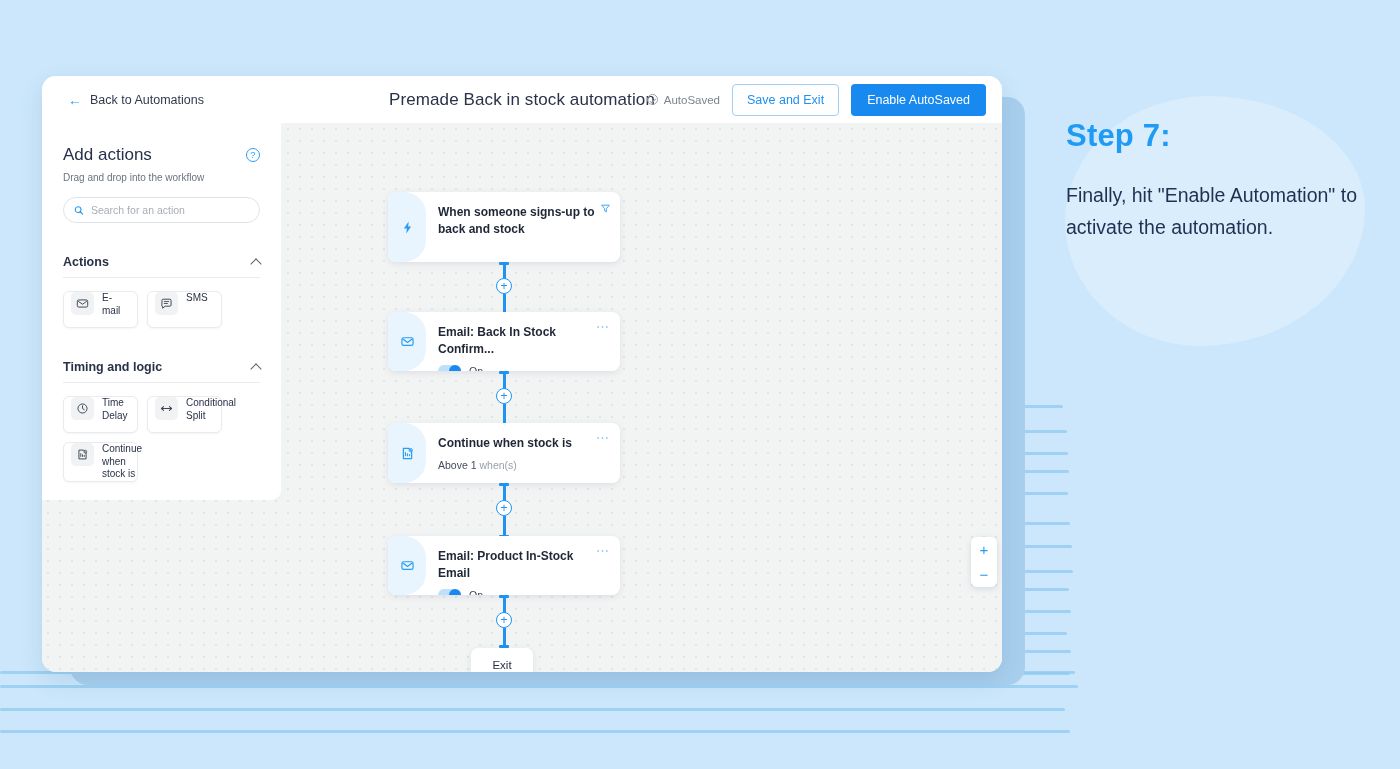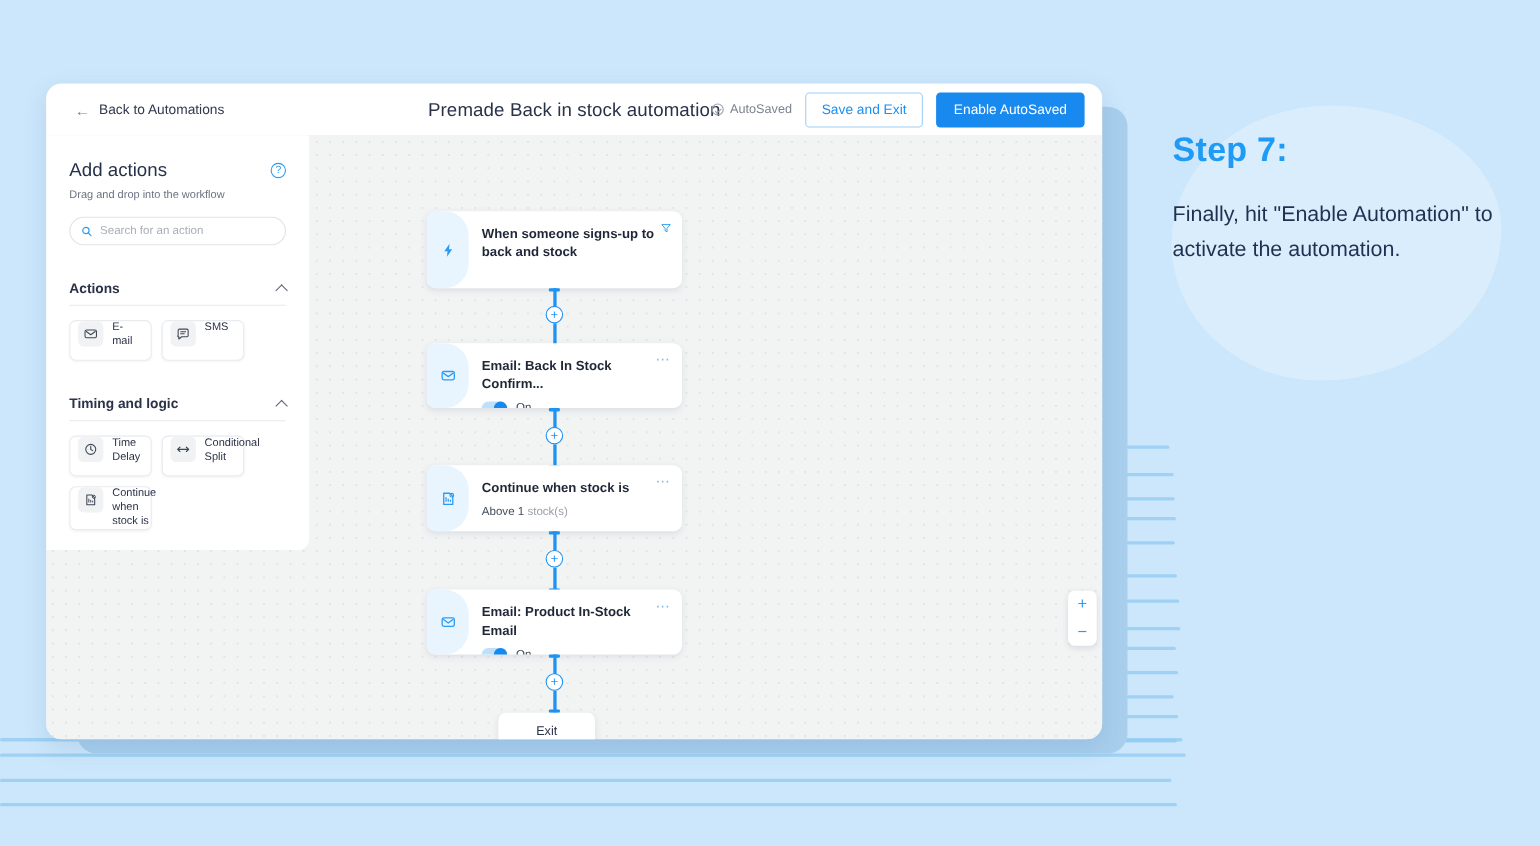--- a/index.html
+++ b/index.html
@@ -274,22 +274,22 @@
     border: 1.4px solid #1f93f2;
     background: #fff;
     color: #1f93f2;
     font-size: 12px;
     display: flex; align-items: center; justify-content: center;
     cursor: pointer;
     line-height: 1;
   }
   #exit-node {
     position: absolute;
-    left: 172px;
-    width: 88px; height: 34px;
+    left: 190px;
+    width: 62px; height: 34px;
     background: #fff;
     border-radius: 7px;
     box-shadow: 0 2px 6px rgba(40,70,110,.10);
     display: flex; align-items: center; justify-content: center;
     font-size: 11.5px;
     color: #2a3248;
     cursor: pointer;
   }
 
   #zoom-ctl {
@@ -505,21 +505,21 @@
           <svg width="15" height="15" viewBox="0 0 20 20">
             <path d="M4.5 3.2h7.2l3.8 3.8v9.8H4.5z" fill="none" stroke="#2b9cf4" stroke-width="1.6" stroke-linejoin="round"></path>
             <path d="M7.3 13V8.6M10 13V10.4M12.7 13v-1.6" stroke="#2b9cf4" stroke-width="1.5" stroke-linecap="round"></path>
             <circle cx="14.3" cy="5.6" r="2.2" fill="none" stroke="#2b9cf4" stroke-width="1.3"></circle>
           </svg>
         </div>
         <span class="dots">⋯</span>
         <div class="node-body">
           <div class="node-title">Continue when stock is</div>
           <div class="node-sub">
-            <span>Above 1 </span><span class="muted">stock(s)</span>
+            <span>Above 1 </span><span class="muted">when(s)</span>
           </div>
         </div>
       </div>
 
       <div class="conn-cap" style="top:360px;"></div>
       <div class="conn" style="top:360px; height:25px;"></div>
       <div class="plus-node" style="top:377px;">+</div>
       <div class="conn" style="top:393px; height:22px;"></div>
       <div class="conn-cap" style="top:412px;"></div>
 

